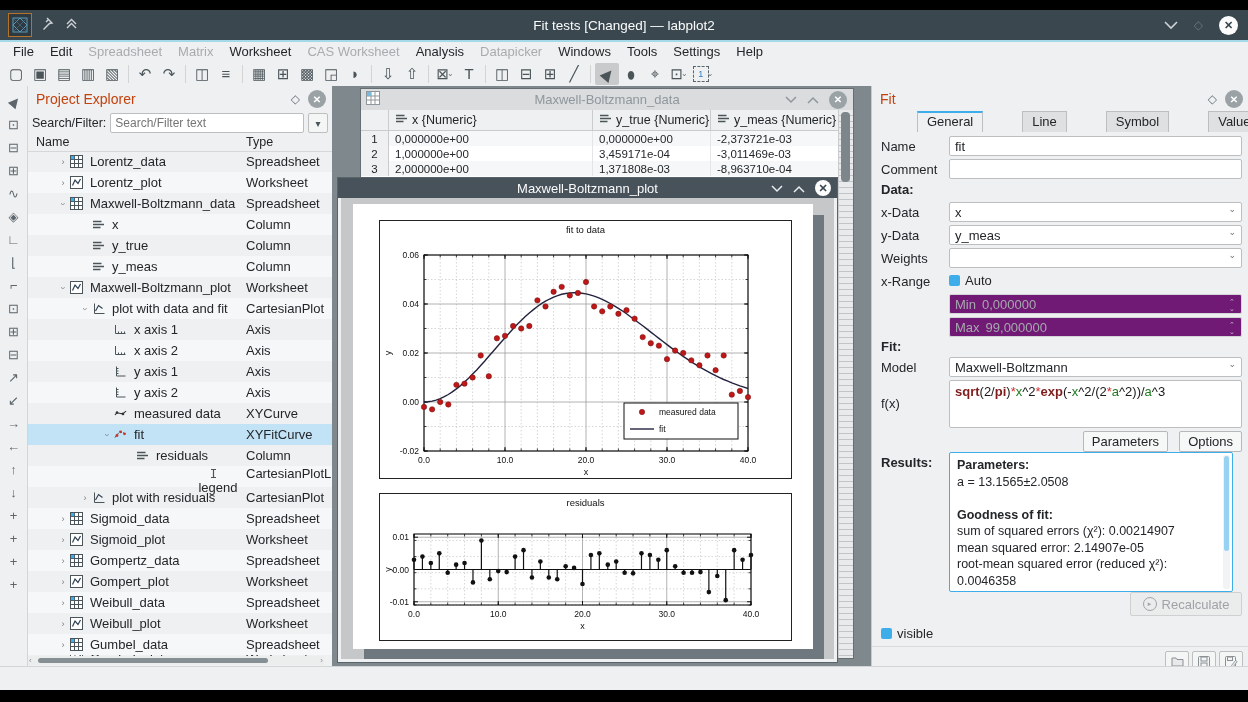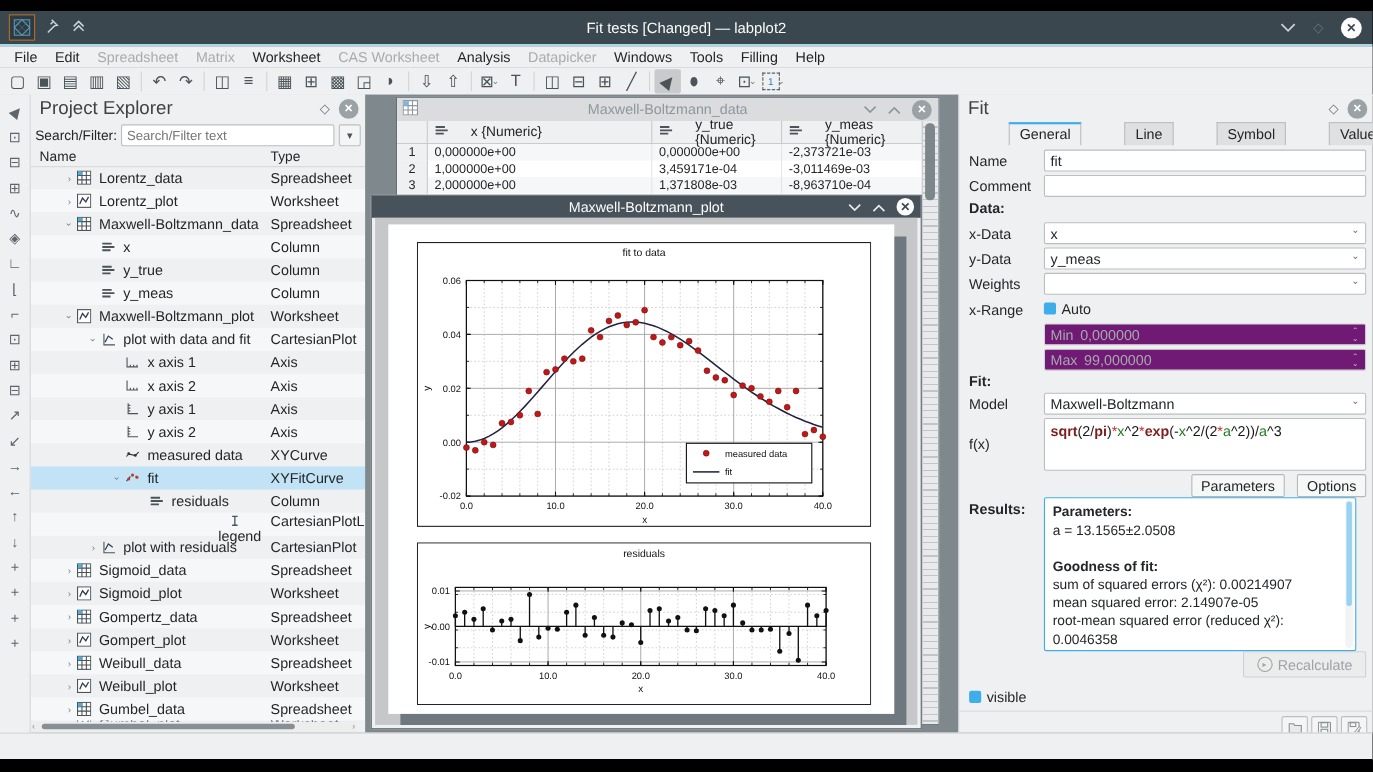--- a/index.html
+++ b/index.html
@@ -27,21 +27,21 @@
   .tsep{width:1px;height:18px;background:#d2d4d5;margin:0 4px;}
   .tarrow{font-size:8px;color:#6b7479;margin-left:-2px;}
   .boxed1{width:14px;height:14px;border:1px dashed #5a646a;font-size:9px;display:flex;align-items:center;justify-content:center;color:#2d7dc5;}
   
   #main{left:0;top:86px;width:1248px;height:580px;background:#eff0f1;}
   #leftstrip{left:0;top:0;width:27px;height:580px;background:#eff0f1;border-right:1px solid #d4d5d6;display:flex;flex-direction:column;align-items:center;padding-top:4px;}
   .lbtn{width:22px;height:23px;display:flex;align-items:center;justify-content:center;color:#5c666c;font-size:13px;}
   
   #explorer{left:28px;top:0;width:304px;height:580px;background:#eff0f1;border-right:1px solid #c9cbcc;overflow:hidden;}
   .dock-head{height:26px;display:flex;align-items:center;padding:0 8px;position:relative;}
-  .dock-title{font-size:17px;color:#404040;}
+  .dock-title{font-size:14px;color:#c2410c;}
   .dock-btns{position:absolute;right:6px;display:flex;align-items:center;gap:8px;}
   .diam{color:#6b7479;font-size:12px;}
   #searchrow{height:22px;display:flex;align-items:center;padding:0 4px;gap:4px;}
   #searchrow label{font-size:12.5px;white-space:nowrap;}
   #search-input{flex:1;height:18px;border:1px solid #bcbebf;border-radius:2px;background:#fff;font-size:12px;padding:0 4px;color:#9aa0a4;font-family:"Liberation Sans",sans-serif;}
   .mini-btn{width:18px;height:18px;border:1px solid #bcbebf;border-radius:2px;background:#f4f5f5;display:flex;align-items:center;justify-content:center;font-size:10px;color:#4a5459;}
   #treehead{height:17px;border-bottom:1px solid #d6d7d8;position:relative;font-size:12.5px;color:#232629;}
   #treehead .c1{position:absolute;left:8px;top:1px;}
   #treehead .c2{position:absolute;left:218px;top:1px;}
   #tree{position:absolute;top:65px;left:0;right:0;height:507px;overflow:hidden;}
@@ -60,21 +60,21 @@
   #mdi{left:332px;top:0;width:539px;height:580px;background:#7e888d;overflow:hidden;position:absolute;}
   .win{position:absolute;background:#eff0f1;border:1px solid #646e73;}
   .wtitle{height:21px;display:flex;align-items:center;position:relative;}
   .wtitle .wt-text{position:absolute;left:0;right:0;text-align:center;font-size:13px;}
   .wtitle .wt-btns{position:absolute;right:6px;display:flex;align-items:center;gap:10px;}
   #ss-win{left:28px;top:2px;width:492px;height:569px;}
   #ss-win .wtitle{background:#dadcde;color:#8f979c;}
   #ss-win .wt-icon{margin-left:5px;z-index:2;}
   #ss-table{position:absolute;left:0;top:21px;right:14px;bottom:0;background:#fff;}
   .ss-headrow{display:flex;height:20px;border-bottom:1px solid #c9cbcc;background:#eff0f1;}
-  .ss-hcell{display:flex;align-items:center;gap:20px;padding-left:6px;border-right:1px solid #c9cbcc;font-size:12.5px;box-sizing:border-box;}
+  .ss-hcell{display:flex;align-items:center;gap:4px;padding-left:6px;border-right:1px solid #c9cbcc;font-size:12.5px;box-sizing:border-box;}
   .ss-row{display:flex;height:15px;font-size:11.5px;}
   .ss-row:nth-child(even){background:#f6f7f8;}
   .ss-cell{padding-left:6px;border-right:1px solid #e4e5e6;box-sizing:border-box;display:flex;align-items:center;}
   .ss-num{background:#eff0f1;border-right:1px solid #c9cbcc;justify-content:center;padding-left:0;}
   #ss-vscroll{position:absolute;right:0;top:21px;width:14px;bottom:0;background:#e9eaeb;border-left:1px solid #c9cbcc;
     background-image:repeating-linear-gradient(to bottom,transparent 0 5px,#c2c5c7 5px 6px);}
   #ss-vscroll .thumb{position:absolute;left:2px;top:2px;width:9px;height:70px;border-radius:4px;background:#7c868b;}
   
   #plot-win{left:5px;top:91px;width:499px;height:484px;border:1px solid #59636a;background:#eff0f1;}
   #plot-win .wtitle{background:#47525a;color:#fcfcfc;height:20px;}
@@ -160,21 +160,21 @@
       <span class="menu-item">File</span>
       <span class="menu-item">Edit</span>
       <span class="menu-item disabled">Spreadsheet</span>
       <span class="menu-item disabled">Matrix</span>
       <span class="menu-item">Worksheet</span>
       <span class="menu-item disabled">CAS Worksheet</span>
       <span class="menu-item">Analysis</span>
       <span class="menu-item disabled">Datapicker</span>
       <span class="menu-item">Windows</span>
       <span class="menu-item">Tools</span>
-      <span class="menu-item">Filling</span>
+      <span class="menu-item">Settings</span>
       <span class="menu-item">Help</span>
     </div>
 
   <div class="abs" id="toolbar">
       <span class="tbtn">
         <span style="display: inline-block;">▢</span>
       </span>
       <span class="tbtn">
         <span style="display: inline-block;">▣</span>
       </span>

